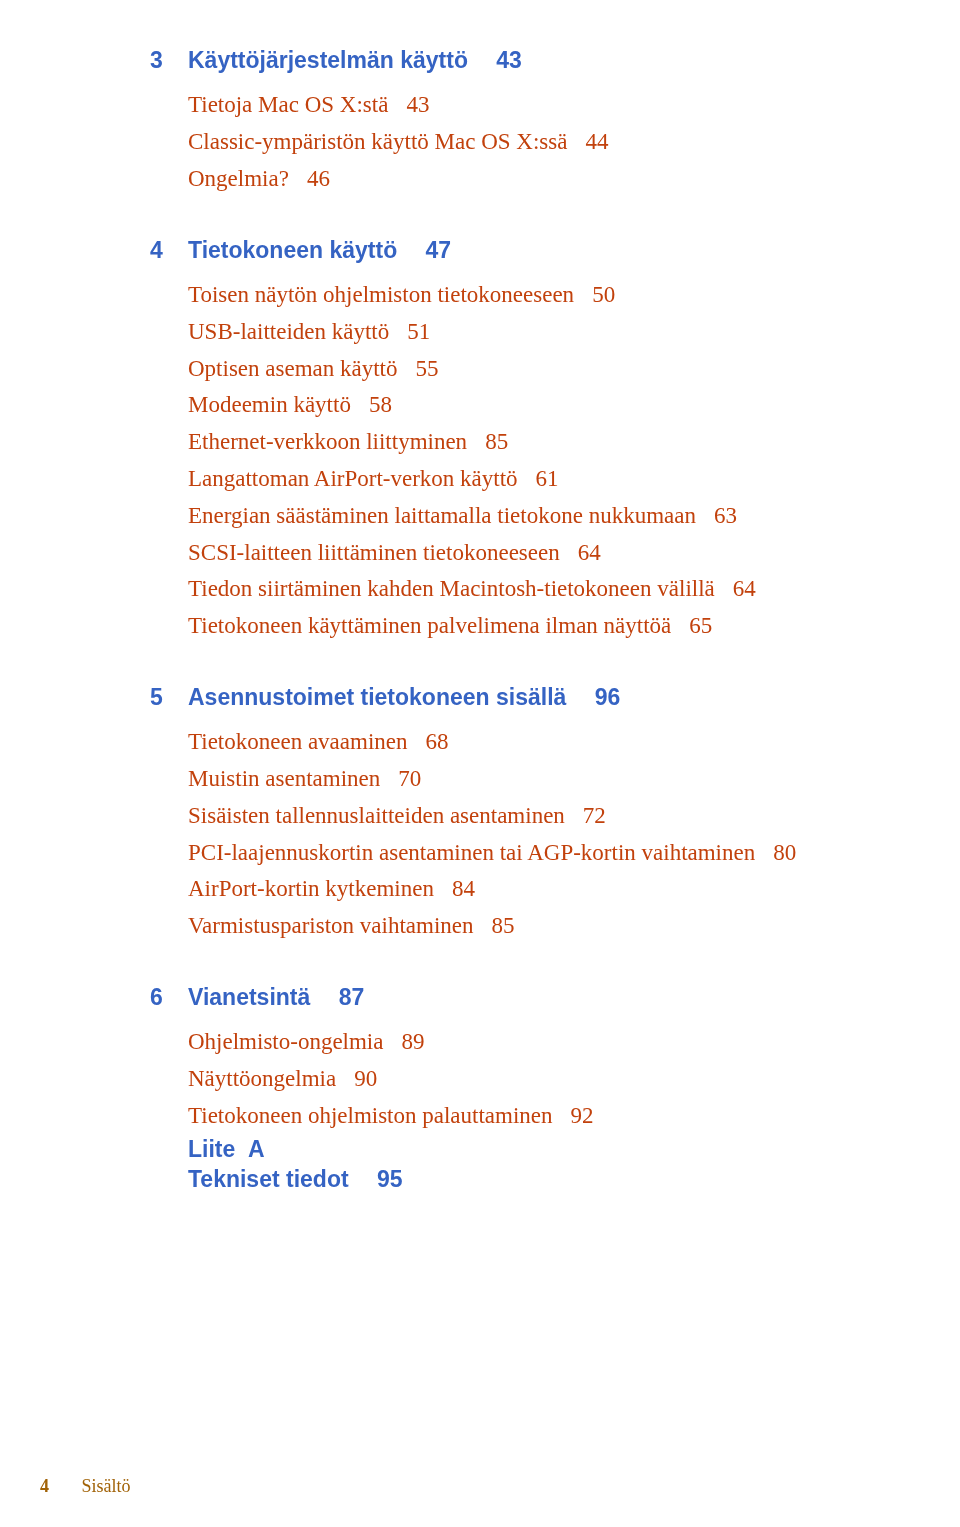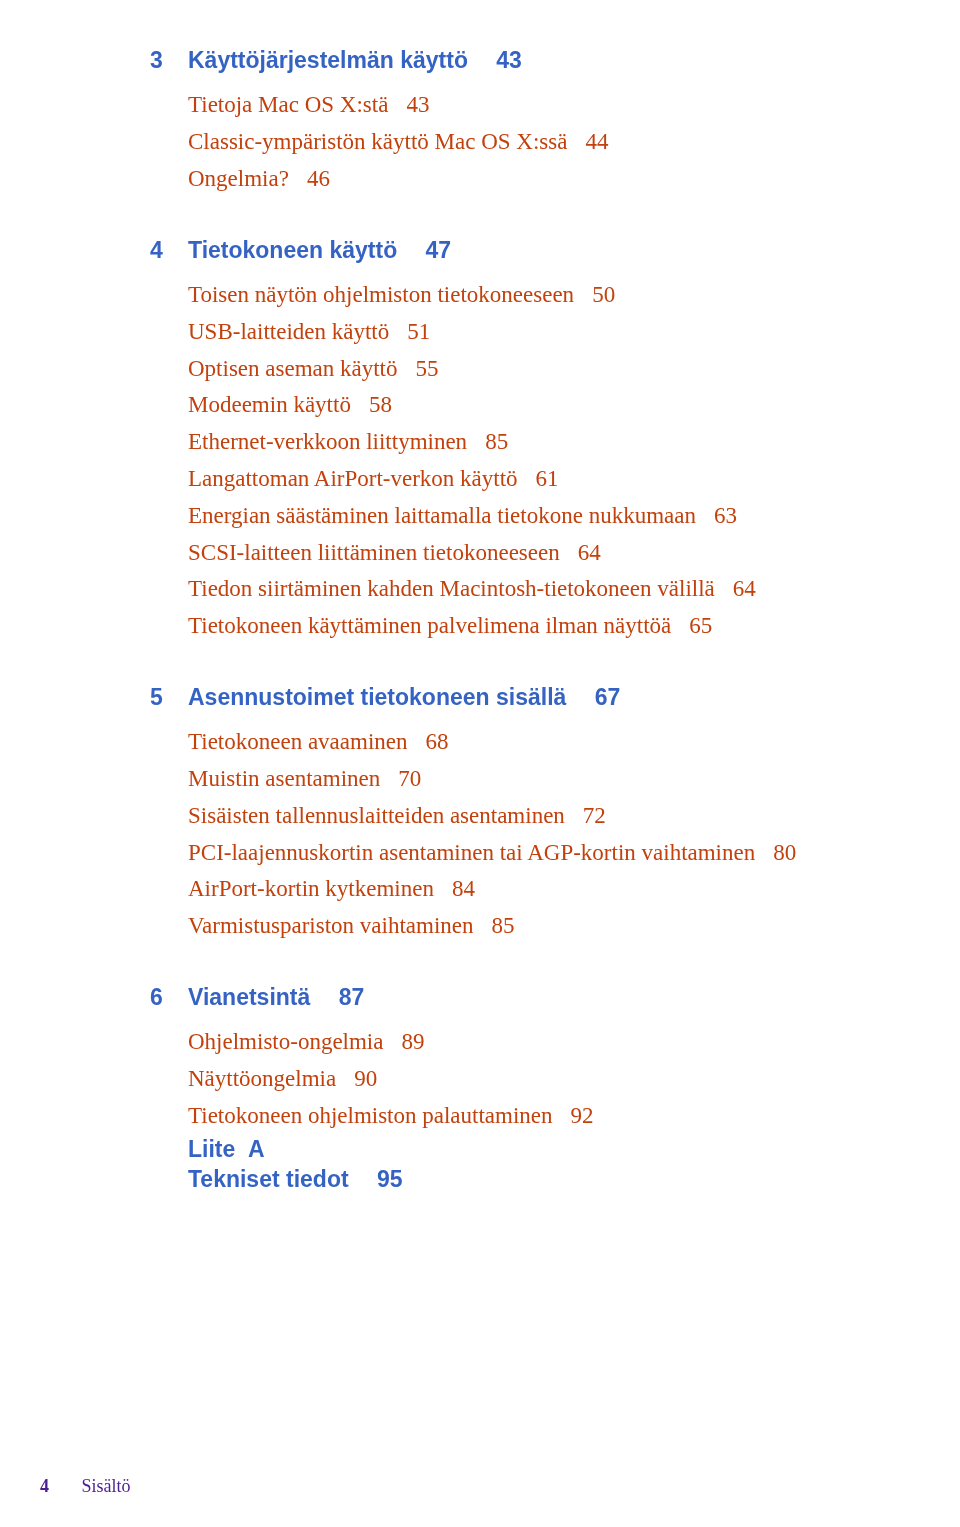--- a/index.html
+++ b/index.html
@@ -68,21 +68,21 @@
   }
   .appendix-line .page-title {
     margin-left: 22px;
   }
   .footer {
     position: absolute;
     left: 40px;
     bottom: 30px;
     font-family: Garamond, "Times New Roman", Times, serif;
     font-size: 18px;
-    color: #4c1d95;
+    color: #a16207;
   }
   .footer .pn {
     font-weight: bold;
     margin-right: 28px;
   }
   .first-chapter { margin-top: 0; }
 </style>
 </head>
 <body>
 
@@ -118,21 +118,21 @@
     <div class="entry"><span class="t">Energian säästäminen laittamalla tietokone nukkumaan</span><span class="p">63</span></div>
     <div class="entry"><span class="t">SCSI-laitteen liittäminen tietokoneeseen</span><span class="p">64</span></div>
     <div class="entry"><span class="t">Tiedon siirtäminen kahden Macintosh-tietokoneen välillä</span><span class="p">64</span></div>
     <div class="entry"><span class="t">Tietokoneen käyttäminen palvelimena ilman näyttöä</span><span class="p">65</span></div>
   </div>
 
   <div class="chapter-line">
     <span class="num">5</span>
     <span class="title">
       <span>Asennustoimet tietokoneen sisällä</span>
-      <span class="page-title">67</span>
+      <span class="page-title">96</span>
     </span>
   </div>
   <div class="entries">
     <div class="entry"><span class="t">Tietokoneen avaaminen</span><span class="p">68</span></div>
     <div class="entry"><span class="t">Muistin asentaminen</span><span class="p">70</span></div>
     <div class="entry"><span class="t">Sisäisten tallennuslaitteiden asentaminen</span><span class="p">72</span></div>
     <div class="entry"><span class="t">PCI-laajennuskortin asentaminen tai AGP-kortin vaihtaminen</span><span class="p">80</span></div>
     <div class="entry"><span class="t">AirPort-kortin kytkeminen</span><span class="p">84</span></div>
     <div class="entry"><span class="t">Varmistuspariston vaihtaminen</span><span class="p">85</span></div>
   </div>

